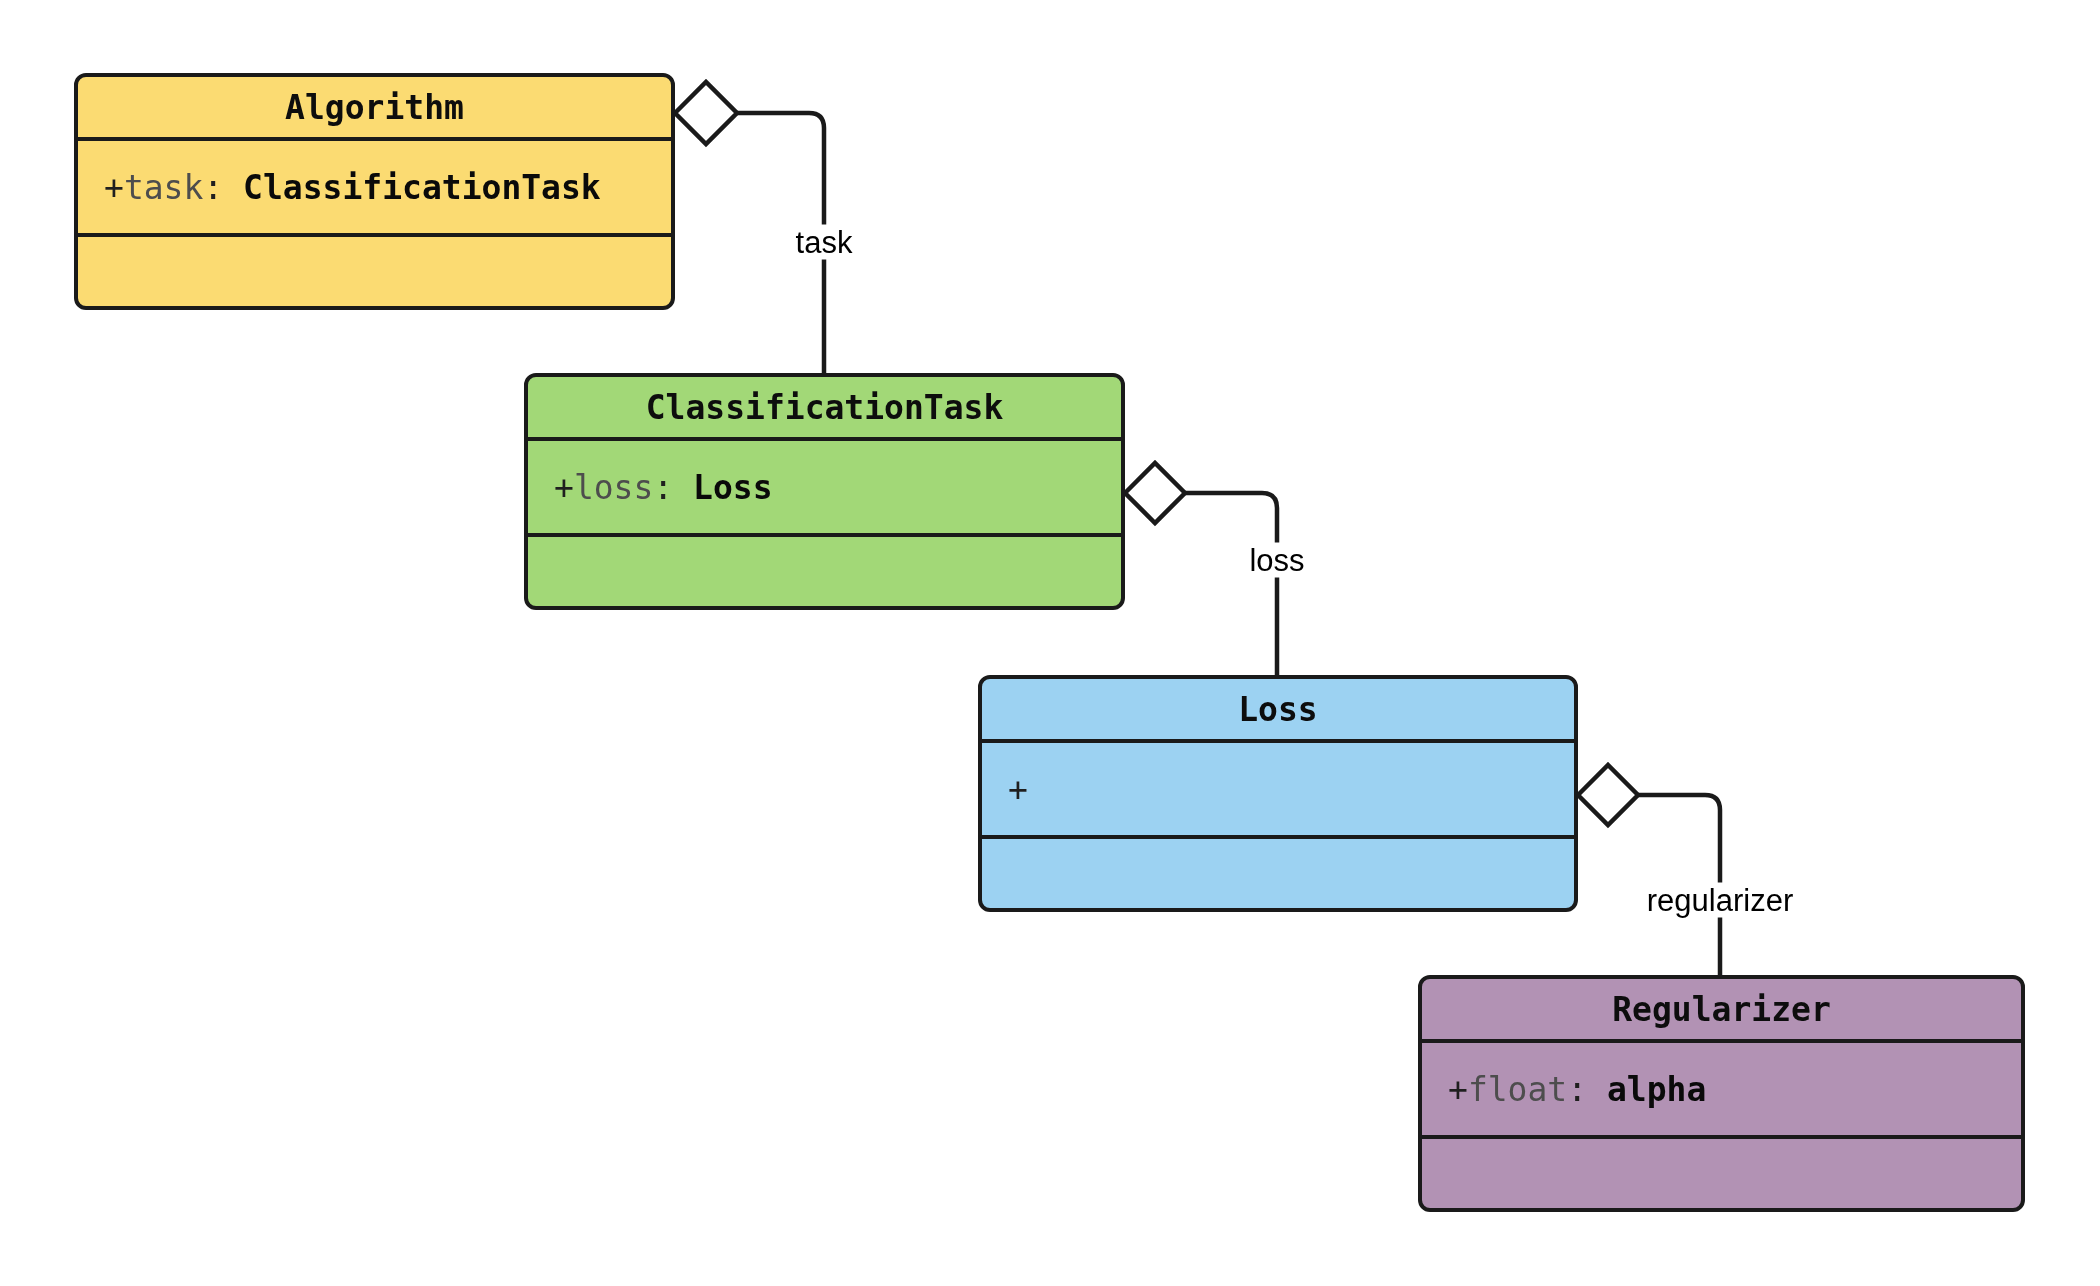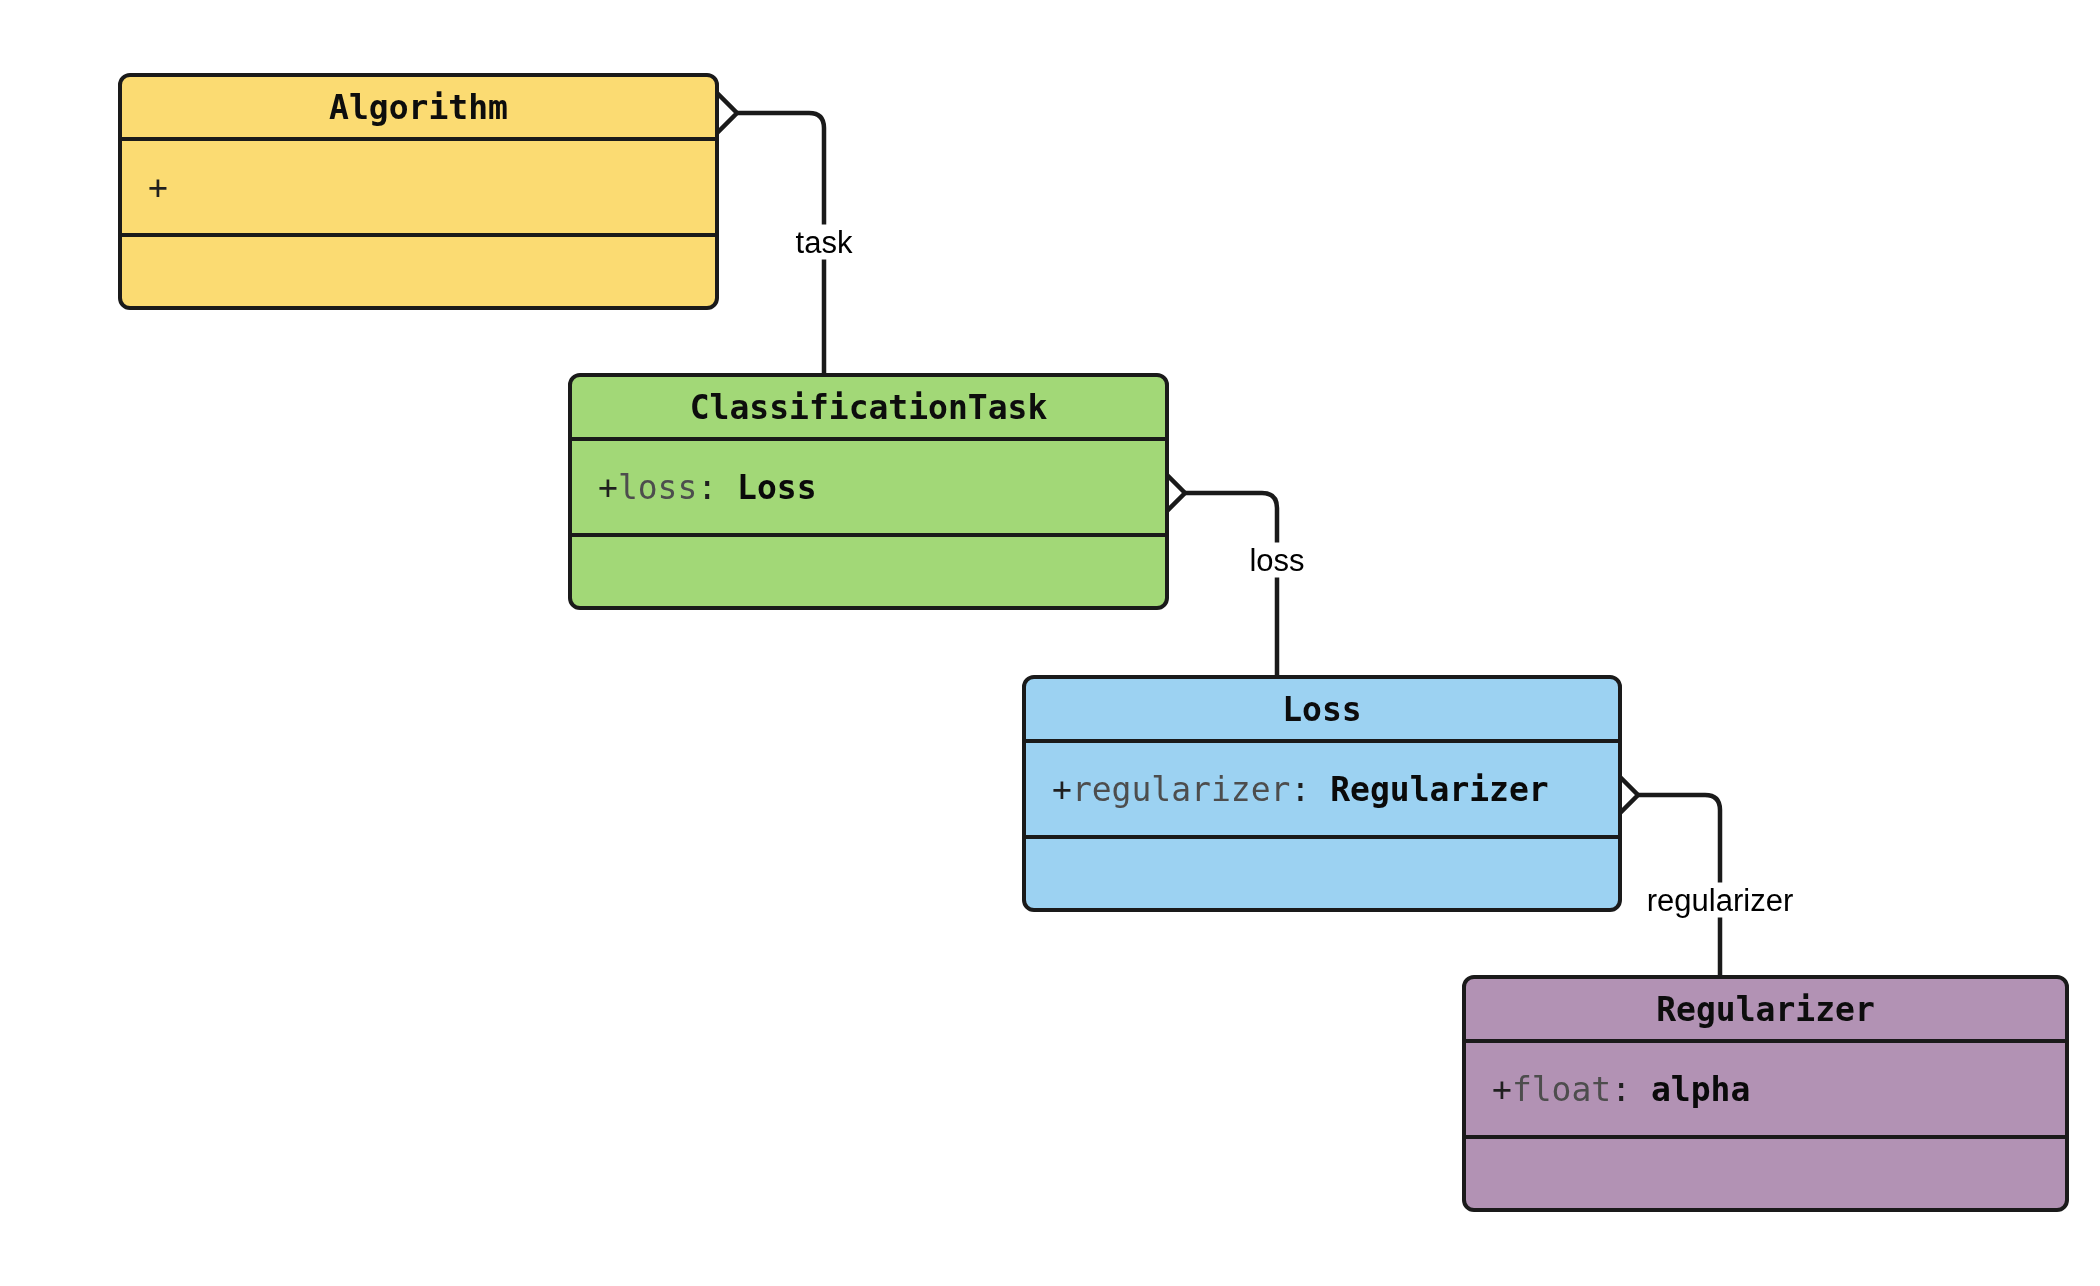--- a/index.html
+++ b/index.html
@@ -8,21 +8,21 @@
     position:relative; width:2100px; height:1286px; background:#ffffff;
     font-family:"DejaVu Sans Mono", monospace; overflow:hidden;
   }
   #edge-layer { position:absolute; left:0; top:0; width:2100px; height:1286px; }
   #edge-layer path { fill:none; stroke:var(--line); stroke-width:4.5; }
   #edge-layer polygon { fill:#ffffff; stroke:var(--line); stroke-width:4.5; stroke-linejoin:miter; }
 
   .uml-class {
     position:absolute; box-sizing:border-box;
     border:4.5px solid var(--line); border-radius:12px;
-    display:flex; flex-direction:column;margin-left:44px;
+    display:flex; flex-direction:column;
   }
   .uml-title {
     height:60px; flex:0 0 60px;
     border-bottom:4px solid var(--line);
     display:flex; align-items:center; justify-content:center;
     font-weight:bold; font-size:33px; color:#0d0d0d; letter-spacing:0;
   }
   .uml-attrs {
     flex:0 0 92px;
     border-bottom:4px solid var(--line);
@@ -60,33 +60,33 @@
     <path d="M737 113 H809 Q824 113 824 128 V373"></path>
     <path d="M1185 493 H1262 Q1277 493 1277 508 V675"></path>
     <path d="M1638 795 H1705 Q1720 795 1720 810 V975"></path>
     <polygon points="675,113 706,82 737,113 706,144"></polygon>
     <polygon points="1125,493 1155,463 1185,493 1155,523"></polygon>
     <polygon points="1578,795 1608,765 1638,795 1608,825"></polygon>
   </svg>
 
   <div class="uml-class" id="class-0" style="background-color: rgb(251, 219, 114);">
     <div class="uml-title">Algorithm</div>
-    <div class="uml-attrs"><span class="attr-sym">+</span> </div>
+    <div class="uml-attrs"><span class="attr-sym">+</span> <span><span class="attr-name">task</span><span class="attr-sym">:</span> <span class="attr-type">ClassificationTask</span></span></div>
     <div class="uml-methods"></div>
   </div>
 
   <div class="uml-class" id="class-1" style="background-color: rgb(162, 216, 119);">
     <div class="uml-title">ClassificationTask</div>
     <div class="uml-attrs"><span class="attr-sym">+</span> <span><span class="attr-name">loss</span><span class="attr-sym">:</span> <span class="attr-type">Loss</span></span></div>
     <div class="uml-methods"></div>
   </div>
 
   <div class="uml-class" id="class-2" style="background-color: rgb(156, 210, 242);">
     <div class="uml-title">Loss</div>
-    <div class="uml-attrs"><span class="attr-sym">+</span> <span><span class="attr-name">regularizer</span><span class="attr-sym">:</span> <span class="attr-type">Regularizer</span></span></div>
+    <div class="uml-attrs"><span class="attr-sym">+</span> </div>
     <div class="uml-methods"></div>
   </div>
 
   <div class="uml-class" id="class-3" style="background-color: rgb(178, 146, 180);">
     <div class="uml-title">Regularizer</div>
     <div class="uml-attrs"><span class="attr-sym">+</span> <span><span class="attr-name">float</span><span class="attr-sym">:</span> <span class="attr-type">alpha</span></span></div>
     <div class="uml-methods"></div>
   </div>
 
   <div class="edge-label" id="edge-label-0">task</div>

